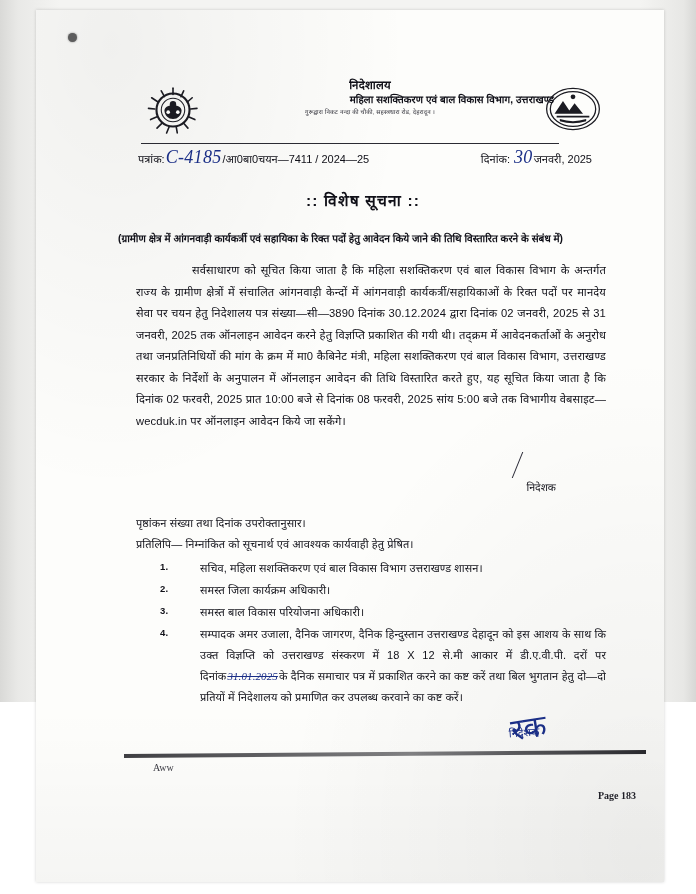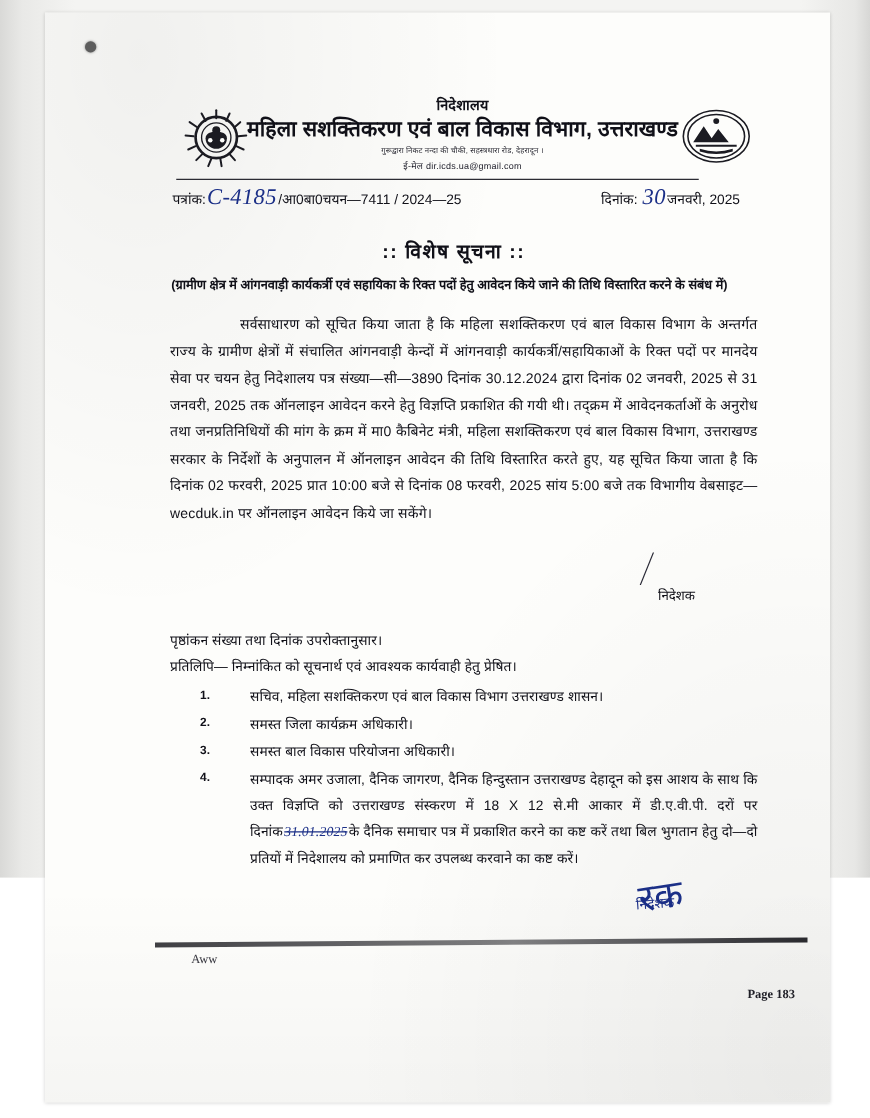--- a/index.html
+++ b/index.html
@@ -98,26 +98,27 @@
     text-align: center;
     padding: 0 110px 0 150px;
   }
   .h-dir {
     font-size: 11.5px;
     font-weight: bold;
     letter-spacing: .2px;
     line-height: 1.25;
   }
   .h-dept {
-    font-size: 17px;
+    font-size: 10px;
     font-weight: bold;
     letter-spacing: .1px;
     line-height: 1.3;
     margin-top: 1px;
     white-space: nowrap;
+    text-align: right;
   }
   .h-addr {
     font-size: 6.2px;
     line-height: 1.35;
     margin-top: 2px;
     color: #2a2a33;
     letter-spacing: .1px;
   }
   .h-mail {
     font-size: 7.2px;
@@ -162,25 +163,25 @@
   
   .title {
     text-align: center;
     font-size: 15.5px;
     font-weight: bold;
     letter-spacing: 1.2px;
     margin: 22px 0 0 0;
     padding-left: 26px;
   }
   .subtitle {
-    text-align: right;
+    text-align: left;
     font-size: 10.2px;
     font-weight: bold;
     line-height: 1.5;
-    margin: 10px 82px 0 82px;
+    margin: 20px 82px 0 82px;
   }
 
   
   .body-para {
     margin: 14px 58px 0 100px;
     font-size: 11.2px;
     line-height: 1.92;
     text-align: justify;
     text-justify: inter-word;
     letter-spacing: .15px;
@@ -351,24 +352,20 @@
             <path d="M24 56 h62 v3 h-62 z"></path>
             <path d="M30 62 q25 8 50 0 v4 q-25 8 -50 0 z"></path>
             <circle cx="55" cy="20" r="4.5"></circle>
           </g>
         </svg>
 
         <div class="head-text">
           <div class="h-dir">निदेशालय</div>
           <div class="h-dept">महिला सशक्तिकरण एवं बाल विकास विभाग, उत्तराखण्ड</div>
           <div class="h-addr">गुरूद्वारा निकट नन्दा की चौकी, सहस्त्रधारा रोड, देहरादून ।</div>
-          <div class="h-mail">
-            <span>ई-मेल</span>
-            <span>dir.icds.ua@gmail.com</span>
-          </div>
         </div>
       </div>
 
       <div class="rulebar"></div>
 
       <div class="refrow">
         <div class="ref-left">
           <span>पत्रांक:</span><span class="ink">C-4185</span><span>/आ0बा0चयन—7411 / 2024—25</span>
         </div>
         <div class="ref-right">

